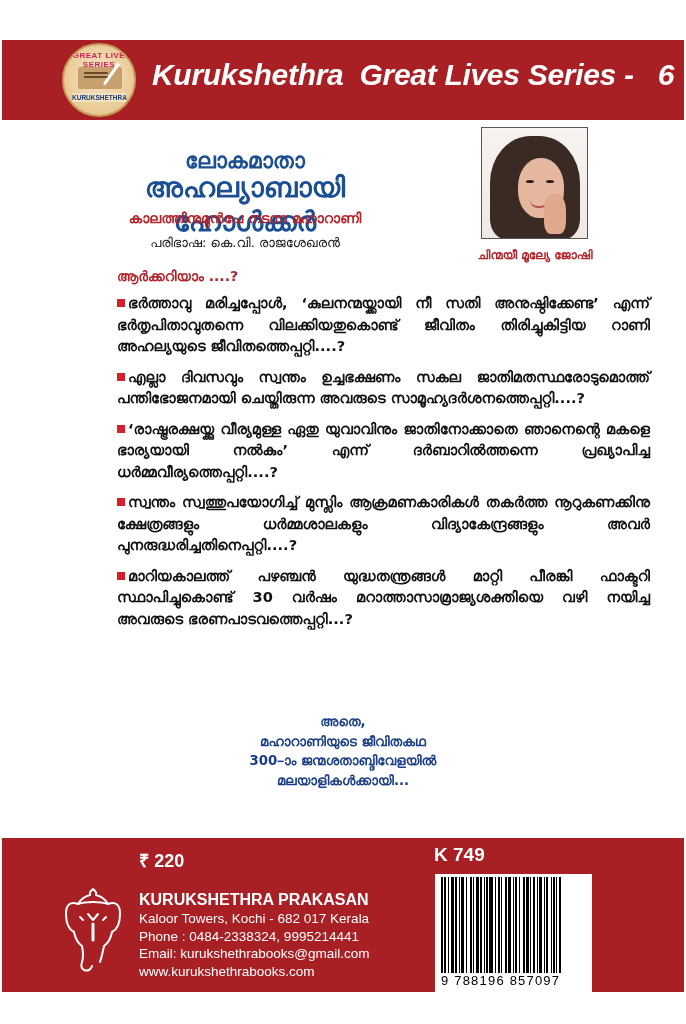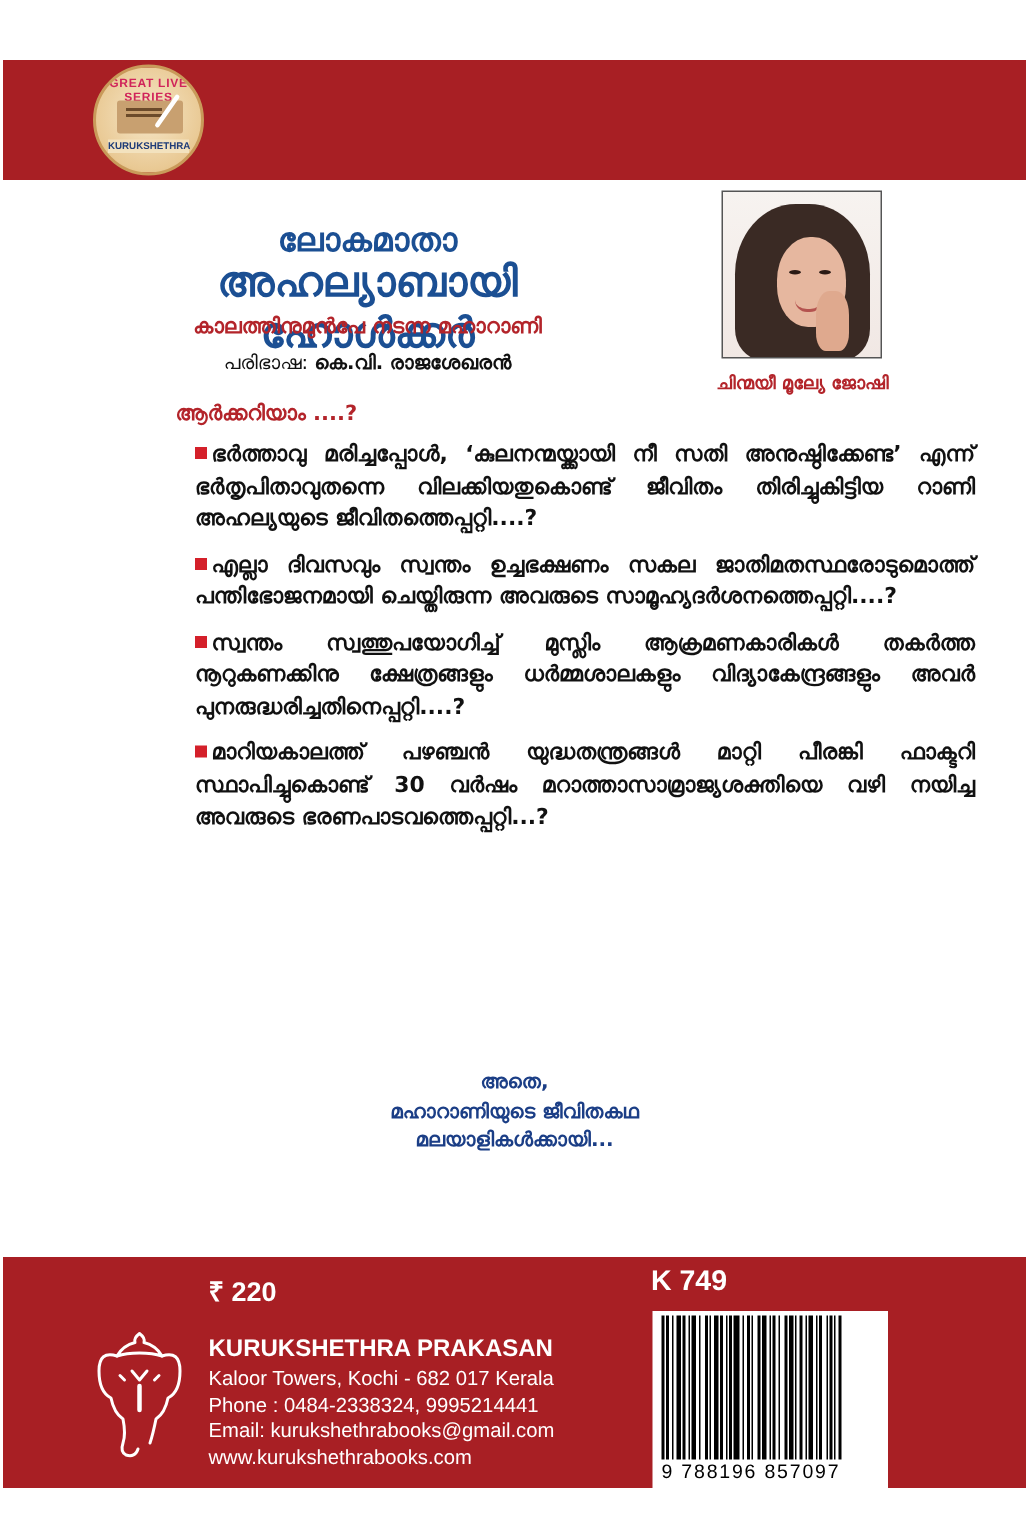--- a/index.html
+++ b/index.html
@@ -14,34 +14,34 @@
   .logo-badge .book::after { content: ""; position: absolute; left: 6px; top: 5px; width: 24px; height: 2px; background: #6b4a2a; box-shadow: 0 4px 0 #6b4a2a; }
   .logo-badge .quill { position: absolute; left: 46px; top: 16px; width: 3px; height: 26px; background: #fff; transform: rotate(35deg); border-radius: 2px; }
   .logo-badge .word { position: absolute; left: 8px; right: 8px; top: 48px; text-align: center; background: #f3e2be; color: #1e3c78; font-weight: bold; font-size: 6.5px; font-family: "Liberation Sans", sans-serif; padding: 1px 0; }
   .series-title { position: absolute; left: 150px; top: 18px; color: #ffffff; font-family: "Liberation Sans", sans-serif; font-style: italic; font-weight: bold; font-size: 30px; white-space: pre; letter-spacing: -0.3px; }
 
   .book-title { position: absolute; left: 100px; width: 290px; text-align: center; }
   .title-1 { top: 148px; font-size: 22px; font-weight: bold; color: #1b4f93; }
   .title-2 { top: 171px; font-size: 28px; font-weight: bold; color: #1b4f93; }
   .subtitle { top: 210px; font-size: 14px; font-weight: bold; color: #b3242a; }
   .translator { top: 235px; font-size: 13px; color: #111; }
-  .translator b { font-weight: bold; }
+  .translator b { font-weight: normal; }
 
   .author-photo { position: absolute; left: 481px; top: 127px; width: 107px; height: 112px; border: 1px solid #555; box-sizing: border-box; overflow: hidden;
     background: linear-gradient(180deg, #f7f3f0 0%, #f1e8e4 100%); }
   .hair { position: absolute; left: 8px; top: 8px; width: 90px; height: 104px; border-radius: 45% 45% 20% 20%; background: #3a2a24; }
   .face { position: absolute; left: 36px; top: 30px; width: 46px; height: 60px; border-radius: 48% 48% 45% 45%; background: #e6b79f; }
   .eye { position: absolute; top: 52px; width: 8px; height: 3px; background: #2a1a15; border-radius: 50%; }
   .smile { position: absolute; left: 48px; top: 72px; width: 18px; height: 6px; border-bottom: 2px solid #b4534f; border-radius: 0 0 10px 10px; }
   .hand { position: absolute; left: 62px; top: 66px; width: 22px; height: 40px; background: #dfa98e; border-radius: 40% 40% 30% 30%; }
   .author-name { position: absolute; left: 470px; top: 248px; width: 130px; text-align: center; font-size: 12px; font-weight: bold; color: #b3242a; }
 
   .question-head { position: absolute; left: 117px; top: 268px; font-size: 14px; font-weight: bold; color: #b3242a; }
   .points { position: absolute; left: 117px; top: 292px; width: 533px; }
-  .point { font-size: 14.6px; font-weight: bold; color: #111; line-height: 21.5px; text-align: justify; margin-bottom: 9px; margin-left: 13px; }
+  .point { font-size: 14.6px; font-weight: bold; color: #111; line-height: 21.5px; text-align: justify; margin-bottom: 9px; }
   .bullet { display: inline-block; width: 8px; height: 8px; background: #d4202a; margin-right: 3px; vertical-align: 1px; }
 
   .closing { position: absolute; left: 150px; top: 712px; width: 386px; text-align: center; color: #1b3e86; font-weight: bold; font-size: 13.3px; line-height: 19.5px; }
 
   .bottom-banner { top: 838px; height: 154px; }
   .price { position: absolute; left: 137px; top: 10px; color: #fff; font-family: "Liberation Sans", sans-serif; font-size: 18px; font-weight: bold; }
   .code { position: absolute; left: 432px; top: 6px; color: #fff; font-family: "Liberation Sans", sans-serif; font-size: 19px; font-weight: bold; }
   .ganesha { position: absolute; left: 62px; top: 48px; width: 58px; height: 88px; }
   .publisher { position: absolute; left: 137px; top: 52px; color: #fff; font-family: "Liberation Sans", sans-serif; }
   .publisher .name { font-size: 16px; font-weight: bold; line-height: 20px; }
@@ -54,20 +54,21 @@
 </head>
 <body>
 
 <div class="banner top-banner">
   <div class="logo-badge">
     <div class="arc">GREAT LIVE SERIES</div>
     <div class="book"></div>
     <div class="quill"></div>
     <div class="word">KURUKSHETHRA</div>
   </div>
+  <div class="series-title">Kurukshethra  Great Lives Series -   6</div>
 </div>
 
 <div class="book-title title-1">ലോകമാതാ</div>
 <div class="book-title title-2">അഹല്യാബായി ഹോൾക്കർ</div>
 <div class="book-title subtitle">കാലത്തിനുമുൻപേ നടന്ന മഹാറാണി</div>
 <div class="book-title translator">
   <span>പരിഭാഷ: </span><b>കെ.വി. രാജശേഖരൻ</b>
 </div>
 
 <div class="author-photo">
@@ -77,27 +78,29 @@
   <div class="eye" style="left:64px"></div>
   <div class="smile"></div>
   <div class="hand"></div>
 </div>
 <div class="author-name">ചിന്മയീ മൂല്യേ ജോഷി</div>
 
 <div class="question-head">ആർക്കറിയാം ....?</div>
 <div class="points">
   <div class="point"><span class="bullet"></span><span>ഭർത്താവു മരിച്ചപ്പോൾ, ‘കുലനന്മയ്ക്കായി നീ സതി അനുഷ്ഠിക്കേണ്ട’ എന്ന് ഭർതൃപിതാവുതന്നെ വിലക്കിയതുകൊണ്ട് ജീവിതം തിരിച്ചുകിട്ടിയ റാണി അഹല്യയുടെ ജീവിതത്തെപ്പറ്റി....?</span></div>
   <div class="point"><span class="bullet"></span><span>എല്ലാ ദിവസവും സ്വന്തം ഉച്ചഭക്ഷണം സകല ജാതിമതസ്ഥരോടുമൊത്ത് പന്തിഭോജനമായി ചെയ്തിരുന്ന അവരുടെ സാമൂഹ്യദർശനത്തെപ്പറ്റി....?</span></div>
+  <div class="point"><span class="bullet"></span><span>‘രാഷ്ട്രരക്ഷയ്ക്കു വീര്യമുള്ള ഏതു യുവാവിനും ജാതിനോക്കാതെ ഞാനെന്റെ മകളെ ഭാര്യയായി നൽകും’ എന്ന് ദർബാറിൽത്തന്നെ പ്രഖ്യാപിച്ച ധർമ്മവീര്യത്തെപ്പറ്റി....?</span></div>
   <div class="point"><span class="bullet"></span><span>സ്വന്തം സ്വത്തുപയോഗിച്ച് മുസ്ലിം ആക്രമണകാരികൾ തകർത്ത നൂറുകണക്കിനു ക്ഷേത്രങ്ങളും ധർമ്മശാലകളും വിദ്യാകേന്ദ്രങ്ങളും അവർ പുനരുദ്ധരിച്ചതിനെപ്പറ്റി....?</span></div>
   <div class="point"><span class="bullet"></span><span>മാറിയകാലത്ത് പഴഞ്ചൻ യുദ്ധതന്ത്രങ്ങൾ മാറ്റി പീരങ്കി ഫാക്ടറി സ്ഥാപിച്ചുകൊണ്ട് 30 വർഷം മറാത്താസാമ്രാജ്യശക്തിയെ വഴി നയിച്ച അവരുടെ ഭരണപാടവത്തെപ്പറ്റി...?</span></div>
 </div>
 
 <div class="closing">
   <div>അതെ,</div>
   <div>മഹാറാണിയുടെ ജീവിതകഥ</div>
+  <div>300–ാം ജന്മശതാബ്ദിവേളയിൽ</div>
   <div>മലയാളികൾക്കായി...</div>
 </div>
 
 <div class="banner bottom-banner">
   <div class="price">₹ 220</div>
   <div class="code">K 749</div>
 
   <svg class="ganesha" viewBox="0 0 58 88" fill="none" stroke="#ffffff" stroke-width="2" stroke-linecap="round" stroke-linejoin="round">
     <path d="M29 3 q-4 3 -3 6 q-8 2 -12 9 q6 -2 15 -2 q9 0 15 2 q-4 -7 -12 -9 q1 -3 -3 -6z"></path>
     <path d="M14 18 q-12 -4 -12 10 q0 14 8 18 q2 10 8 14 q2 10 0 16 q-2 6 2 8 q6 2 8 -4"></path>

